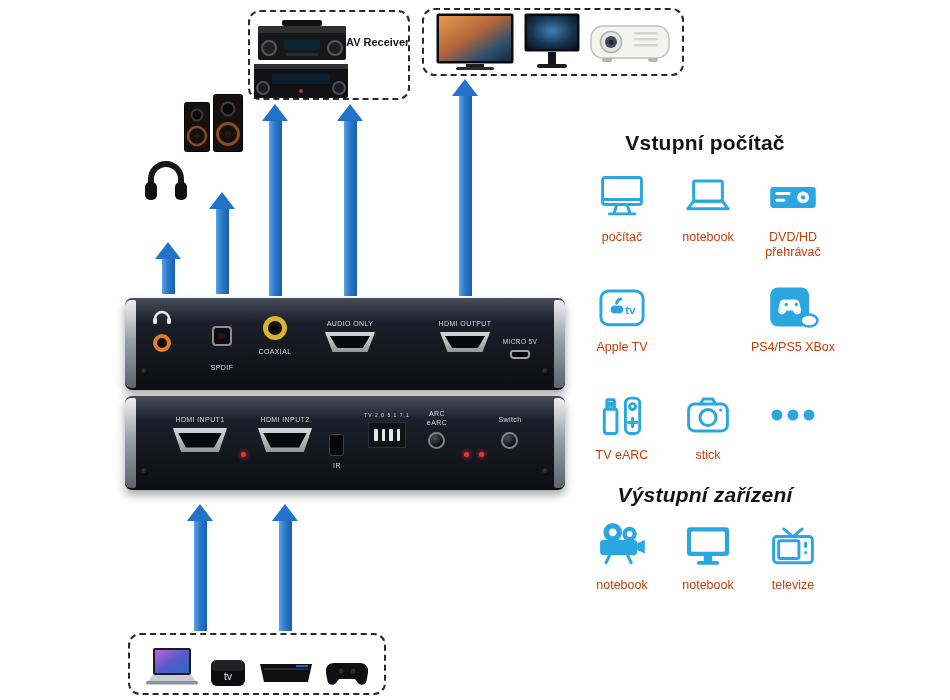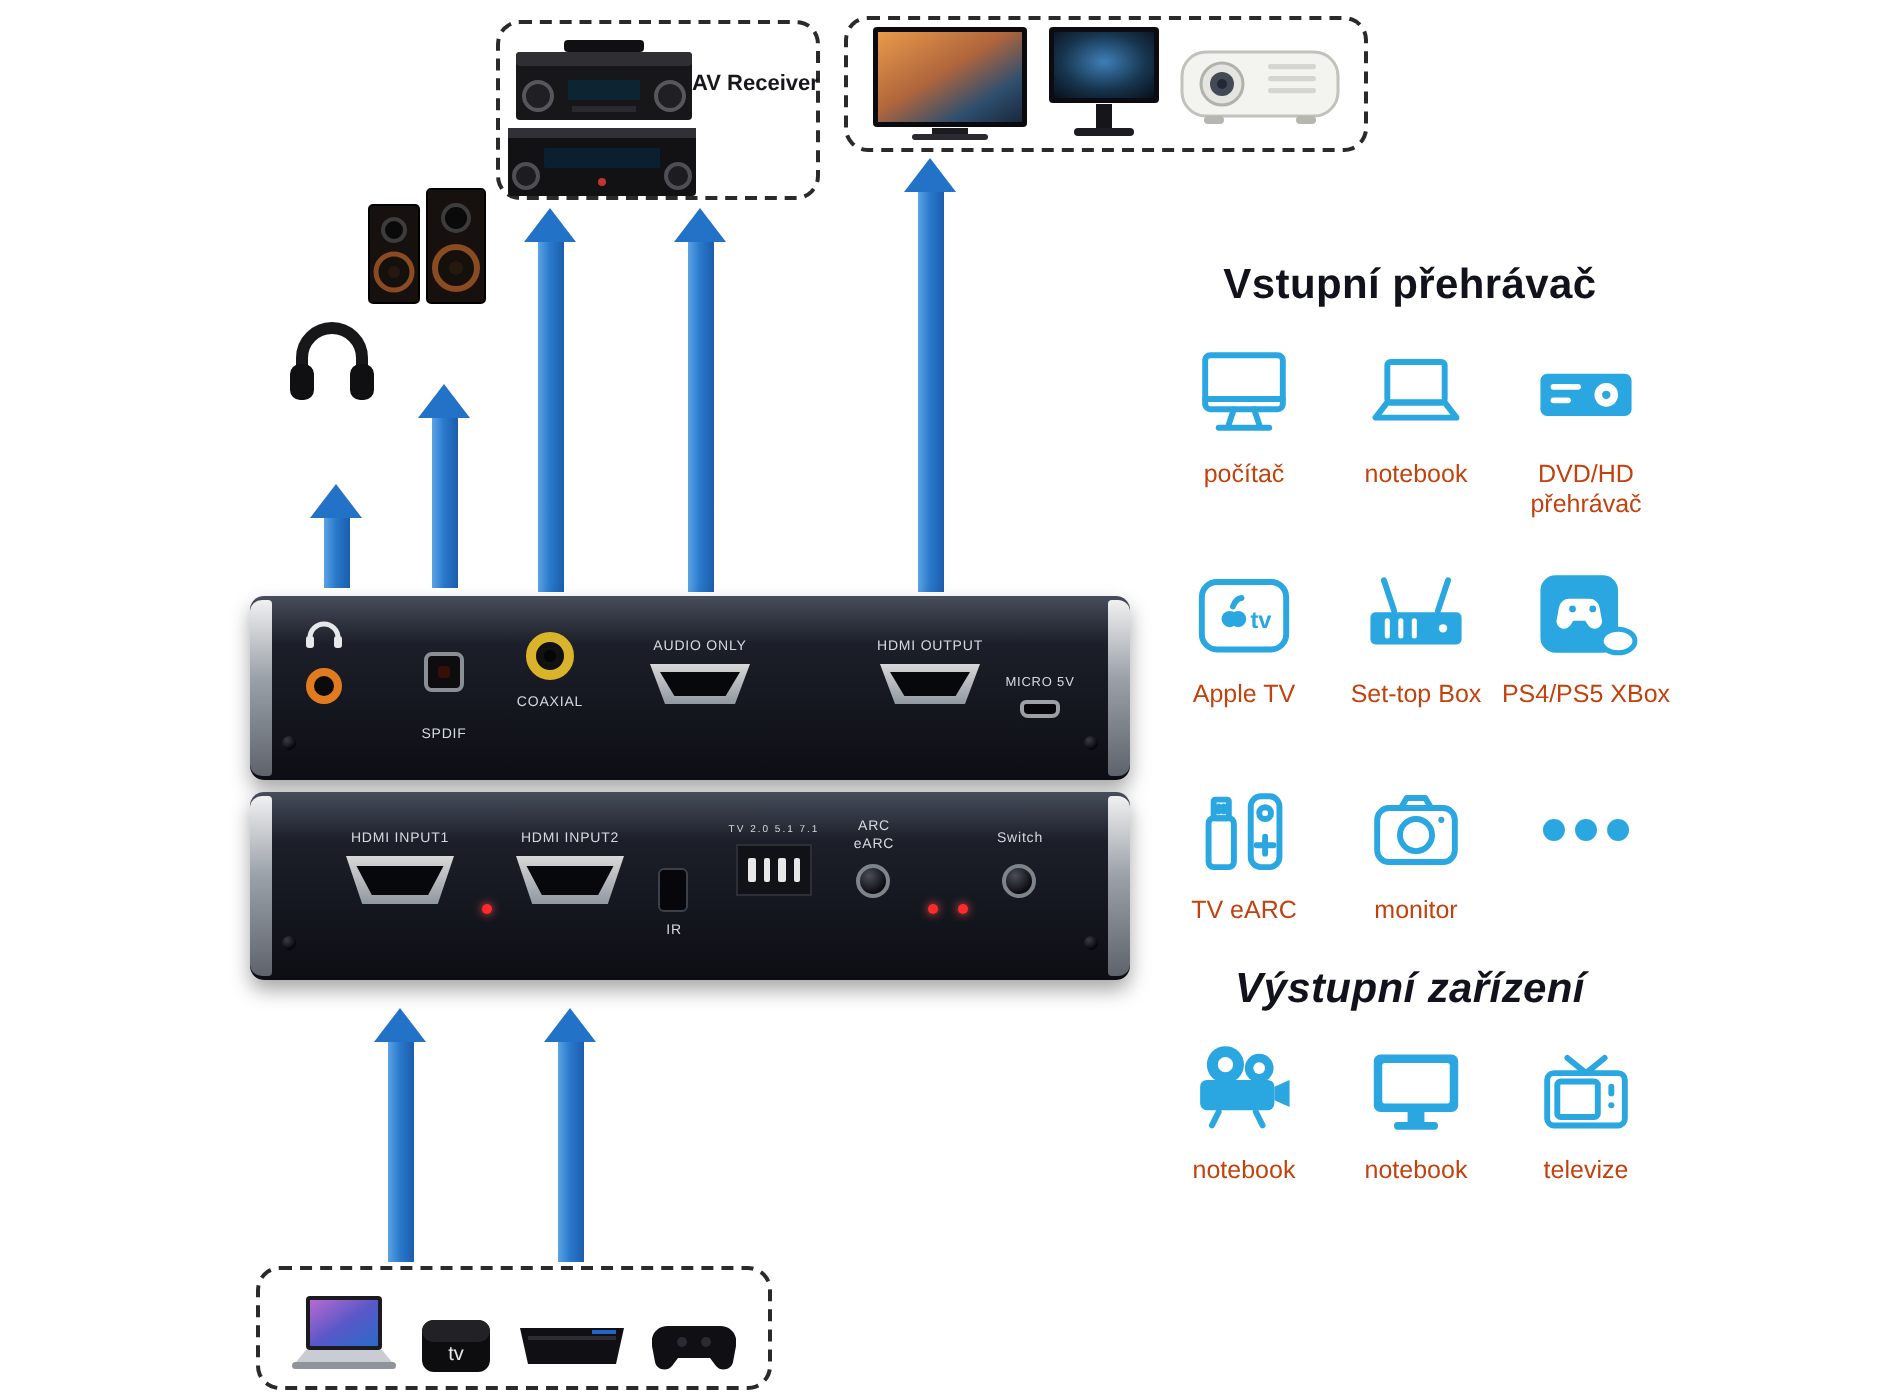--- a/index.html
+++ b/index.html
@@ -252,21 +252,21 @@
       <path d="M6 10 h44" stroke="#2c2c34" stroke-width="2"></path>
       <rect x="38" y="6" width="12" height="2" fill="#2266cc"></rect>
     </svg>
     <svg width="42" height="28" viewBox="0 0 42 28">
       <path d="M8 4 h26 c6 0 9 5 8 10 l-1.5 8 c-.8 4 -6 5 -8.5 2 l-3 -4 h-16 l-3 4 c-2.5 3 -7.7 2 -8.5 -2 l-1.5 -8 c-1 -5 2 -10 8 -10 z" fill="#101014"></path>
       <circle cx="15" cy="12" r="2.5" fill="#2a2a32"></circle>
         <circle cx="27" cy="12" r="2.5" fill="#2a2a32"></circle>
     </svg>
   </div>
 
-  <div class="stitle" style="left:705px;top:131px;">Vstupní přehrávač</div>
+  <div class="stitle" style="left:705px;top:131px;">Vstupní počítač</div>
 
   <div class="cell" style="left:572px;top:168px;">
     <div class="icn">
       <svg width="54" height="54" viewBox="0 0 64 64">
         <g fill="none" stroke="#2aa7e0" stroke-width="3.5" stroke-linecap="round" stroke-linejoin="round">
           <rect x="9" y="9" width="46" height="32" rx="3"></rect>
           <line x1="9" y1="35" x2="55" y2="35"></line>
           <path d="M26 41 l-3 9 M38 41 l3 9"></path>
           <line x1="17" y1="52" x2="47" y2="52"></line>
         </g>
@@ -308,38 +308,20 @@
           <path d="M25.5 27.5 q1.5 -4.5 5 -5"></path>
         </g>
         <circle cx="23.5" cy="35" r="4.8" fill="#2aa7e0"></circle>
         <circle cx="28.5" cy="35" r="4.8" fill="#2aa7e0"></circle>
         <text x="42" y="40" text-anchor="middle" font-size="14" font-weight="bold" fill="#2aa7e0">tv</text>
       </svg>
     </div>
     <div class="lbl">Apple TV</div>
   </div>
 
-  <div class="cell" style="left:658px;top:278px;">
-    <div class="icn">
-      <svg width="54" height="54" viewBox="0 0 64 64">
-        <rect x="5" y="31" width="54" height="19" rx="3" fill="#2aa7e0"></rect>
-        <g fill="none" stroke="#2aa7e0" stroke-width="3.5" stroke-linecap="round">
-          <path d="M19 30 L13 12"></path>
-            <path d="M45 30 L51 12"></path>
-        </g>
-        <g stroke="#ffffff" stroke-width="3" stroke-linecap="round">
-          <line x1="15" y1="36" x2="15" y2="45"></line>
-            <line x1="23" y1="36" x2="23" y2="45"></line>
-            <line x1="31" y1="36" x2="31" y2="45"></line>
-        </g>
-        <circle cx="48" cy="40.5" r="2.5" fill="#fff"></circle>
-      </svg>
-    </div>
-    <div class="lbl">Set-top Box</div>
-  </div>
 
   <div class="cell" style="left:743px;top:278px;">
     <div class="icn">
       <svg width="54" height="54" viewBox="0 0 64 64">
         <rect x="5" y="9" width="46" height="46" rx="9" fill="#2aa7e0"></rect>
         <path d="M16 28 a6 6 0 0 1 6 -5 h12 a6 6 0 0 1 6 5 l1.5 8 a4.5 4.5 0 0 1 -8 3 l-2 -3 h-7 l-2 3 a4.5 4.5 0 0 1 -8 -3 z" fill="#fff"></path>
         <circle cx="24" cy="29" r="2" fill="#2aa7e0"></circle>
         <circle cx="36" cy="29" r="2" fill="#2aa7e0"></circle>
         <ellipse cx="51" cy="48" rx="10" ry="7" fill="#fff" stroke="#2aa7e0" stroke-width="3"></ellipse>
       </svg>
@@ -369,21 +351,21 @@
     <div class="icn">
       <svg width="54" height="54" viewBox="0 0 64 64">
         <g fill="none" stroke="#2aa7e0" stroke-width="3.5" stroke-linecap="round" stroke-linejoin="round">
           <rect x="9" y="19" width="46" height="32" rx="7"></rect>
           <circle cx="32" cy="35" r="9.5"></circle>
           <path d="M23 19 l3.5 -6 h11 l3.5 6"></path>
         </g>
         <circle cx="47" cy="26" r="1.8" fill="#2aa7e0"></circle>
       </svg>
     </div>
-    <div class="lbl">monitor</div>
+    <div class="lbl">stick</div>
   </div>
 
   <div class="cell" style="left:743px;top:386px;">
     <div class="icn">
       <svg width="54" height="54" viewBox="0 0 64 64">
         <g fill="#2aa7e0">
           <circle cx="13" cy="32" r="6.5"></circle>
             <circle cx="32" cy="32" r="6.5"></circle>
             <circle cx="51" cy="32" r="6.5"></circle>
         </g>

